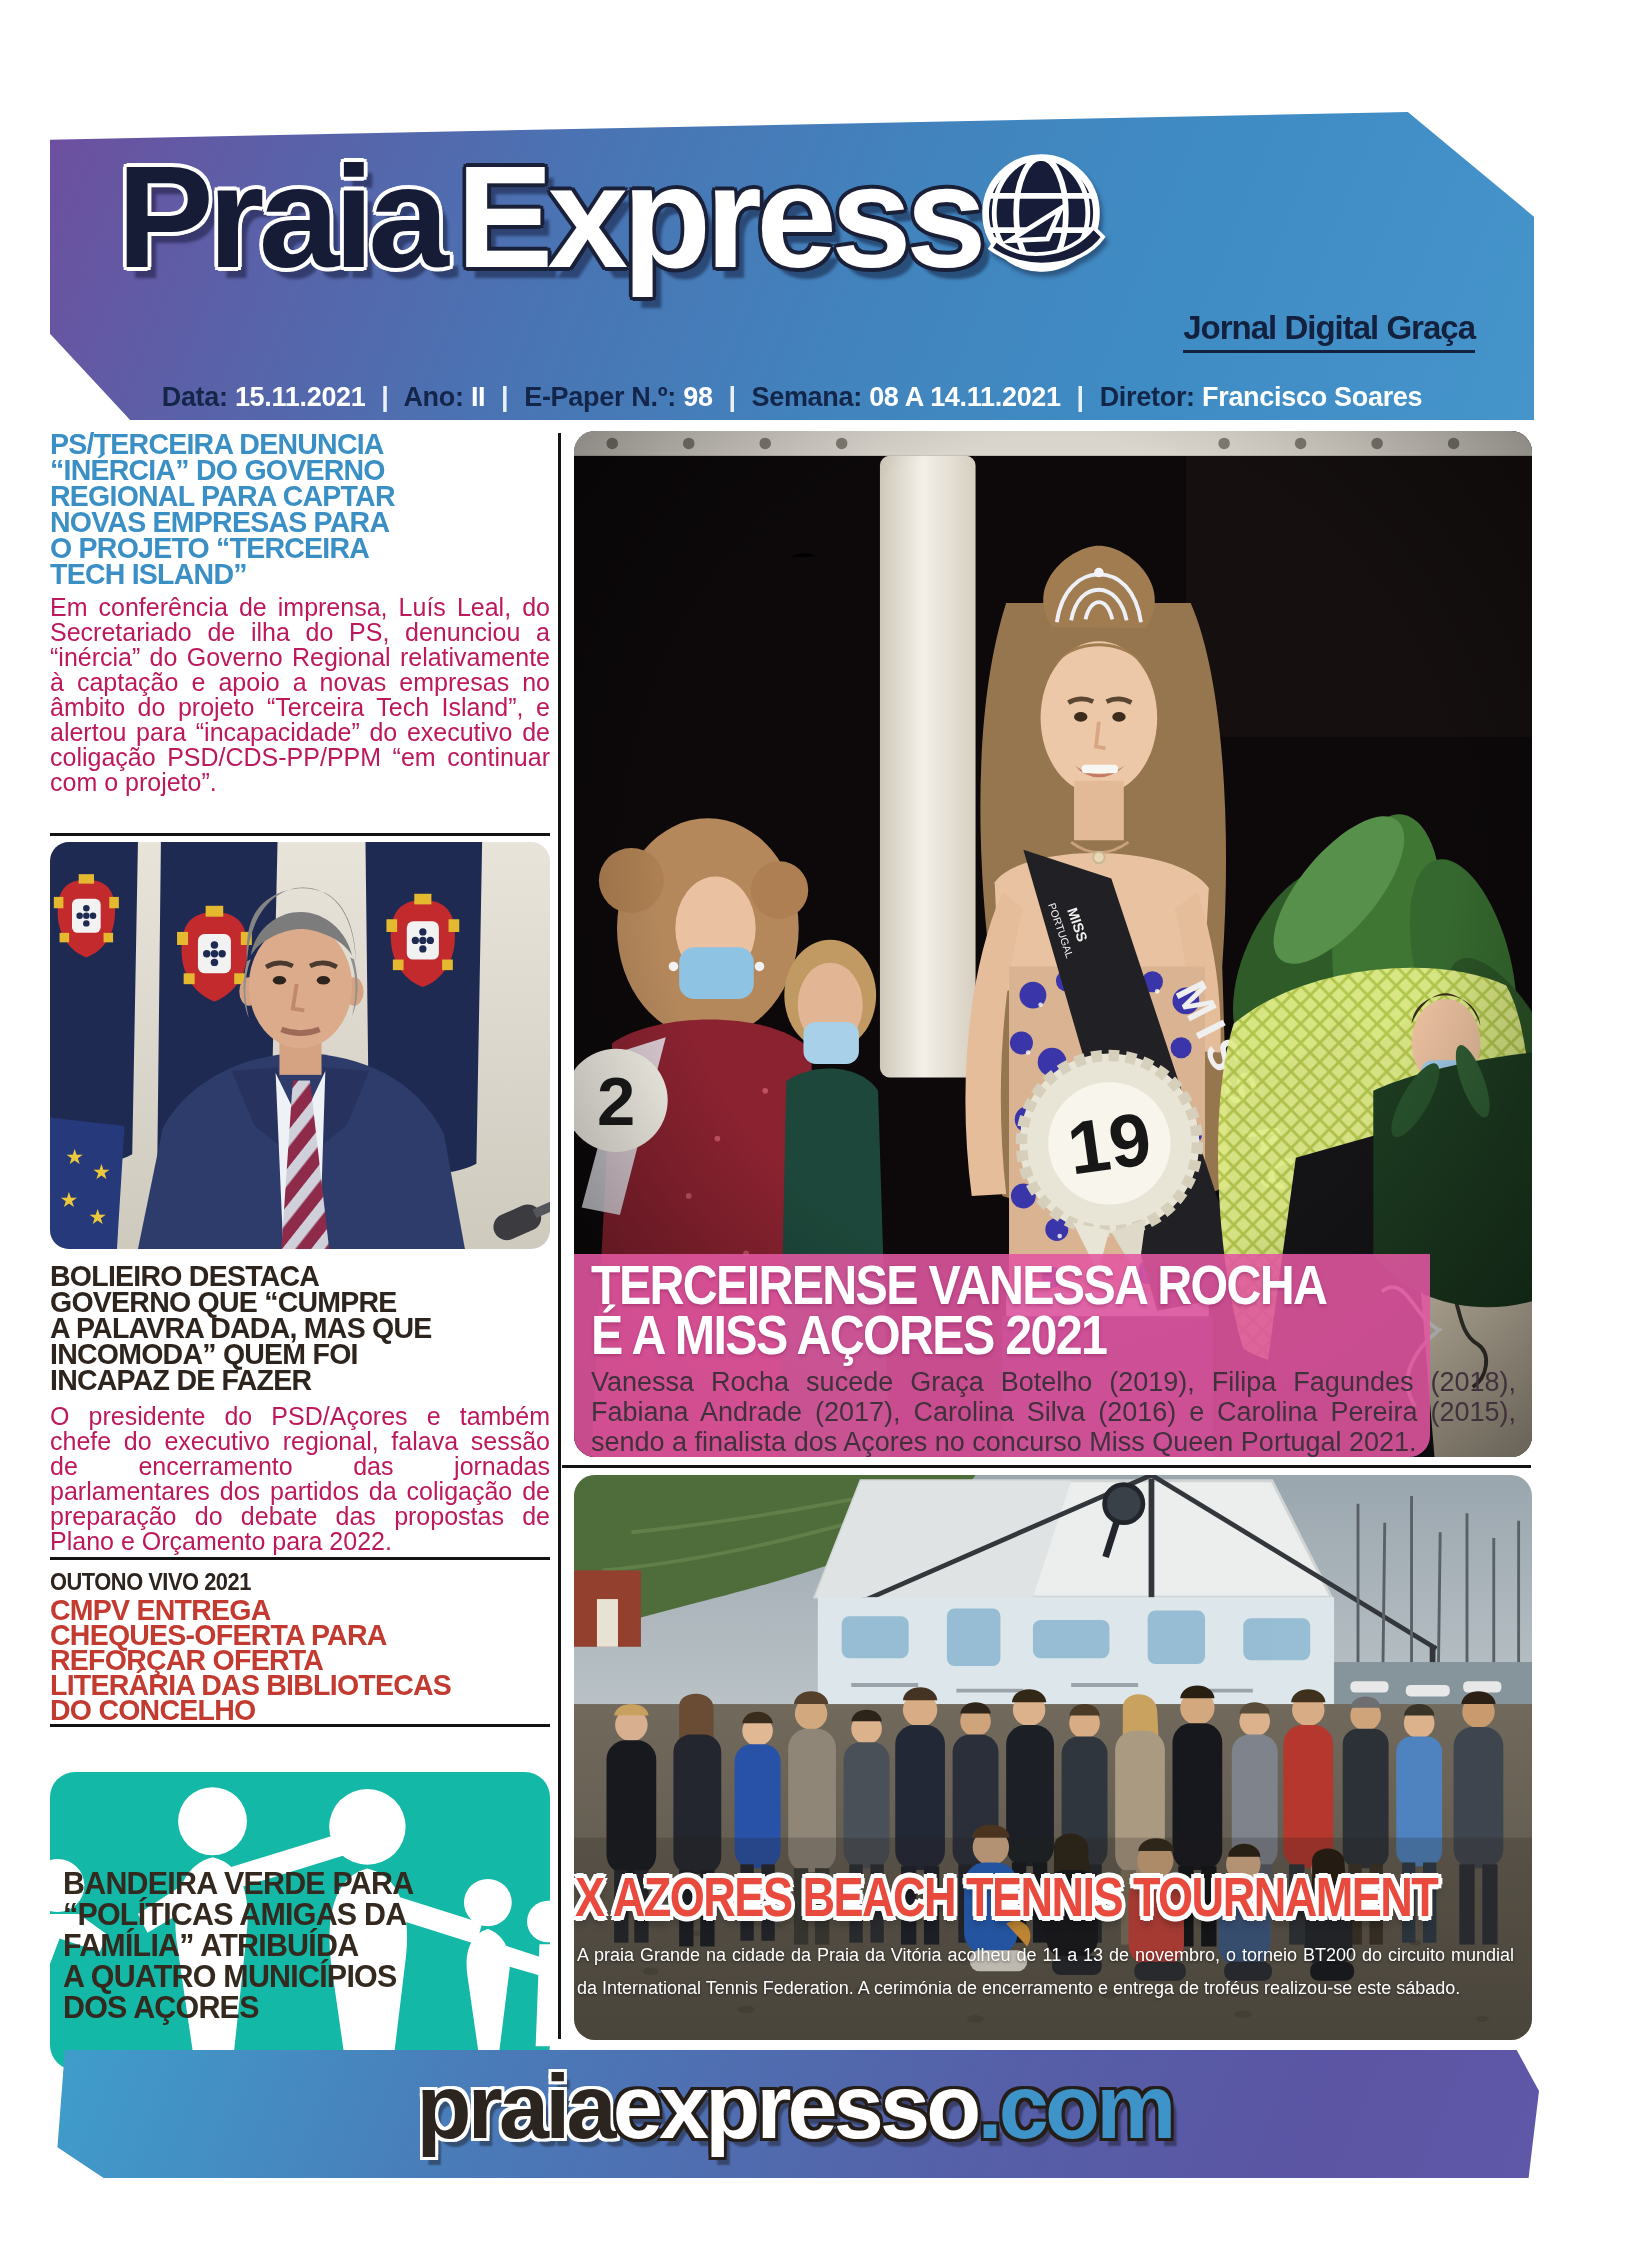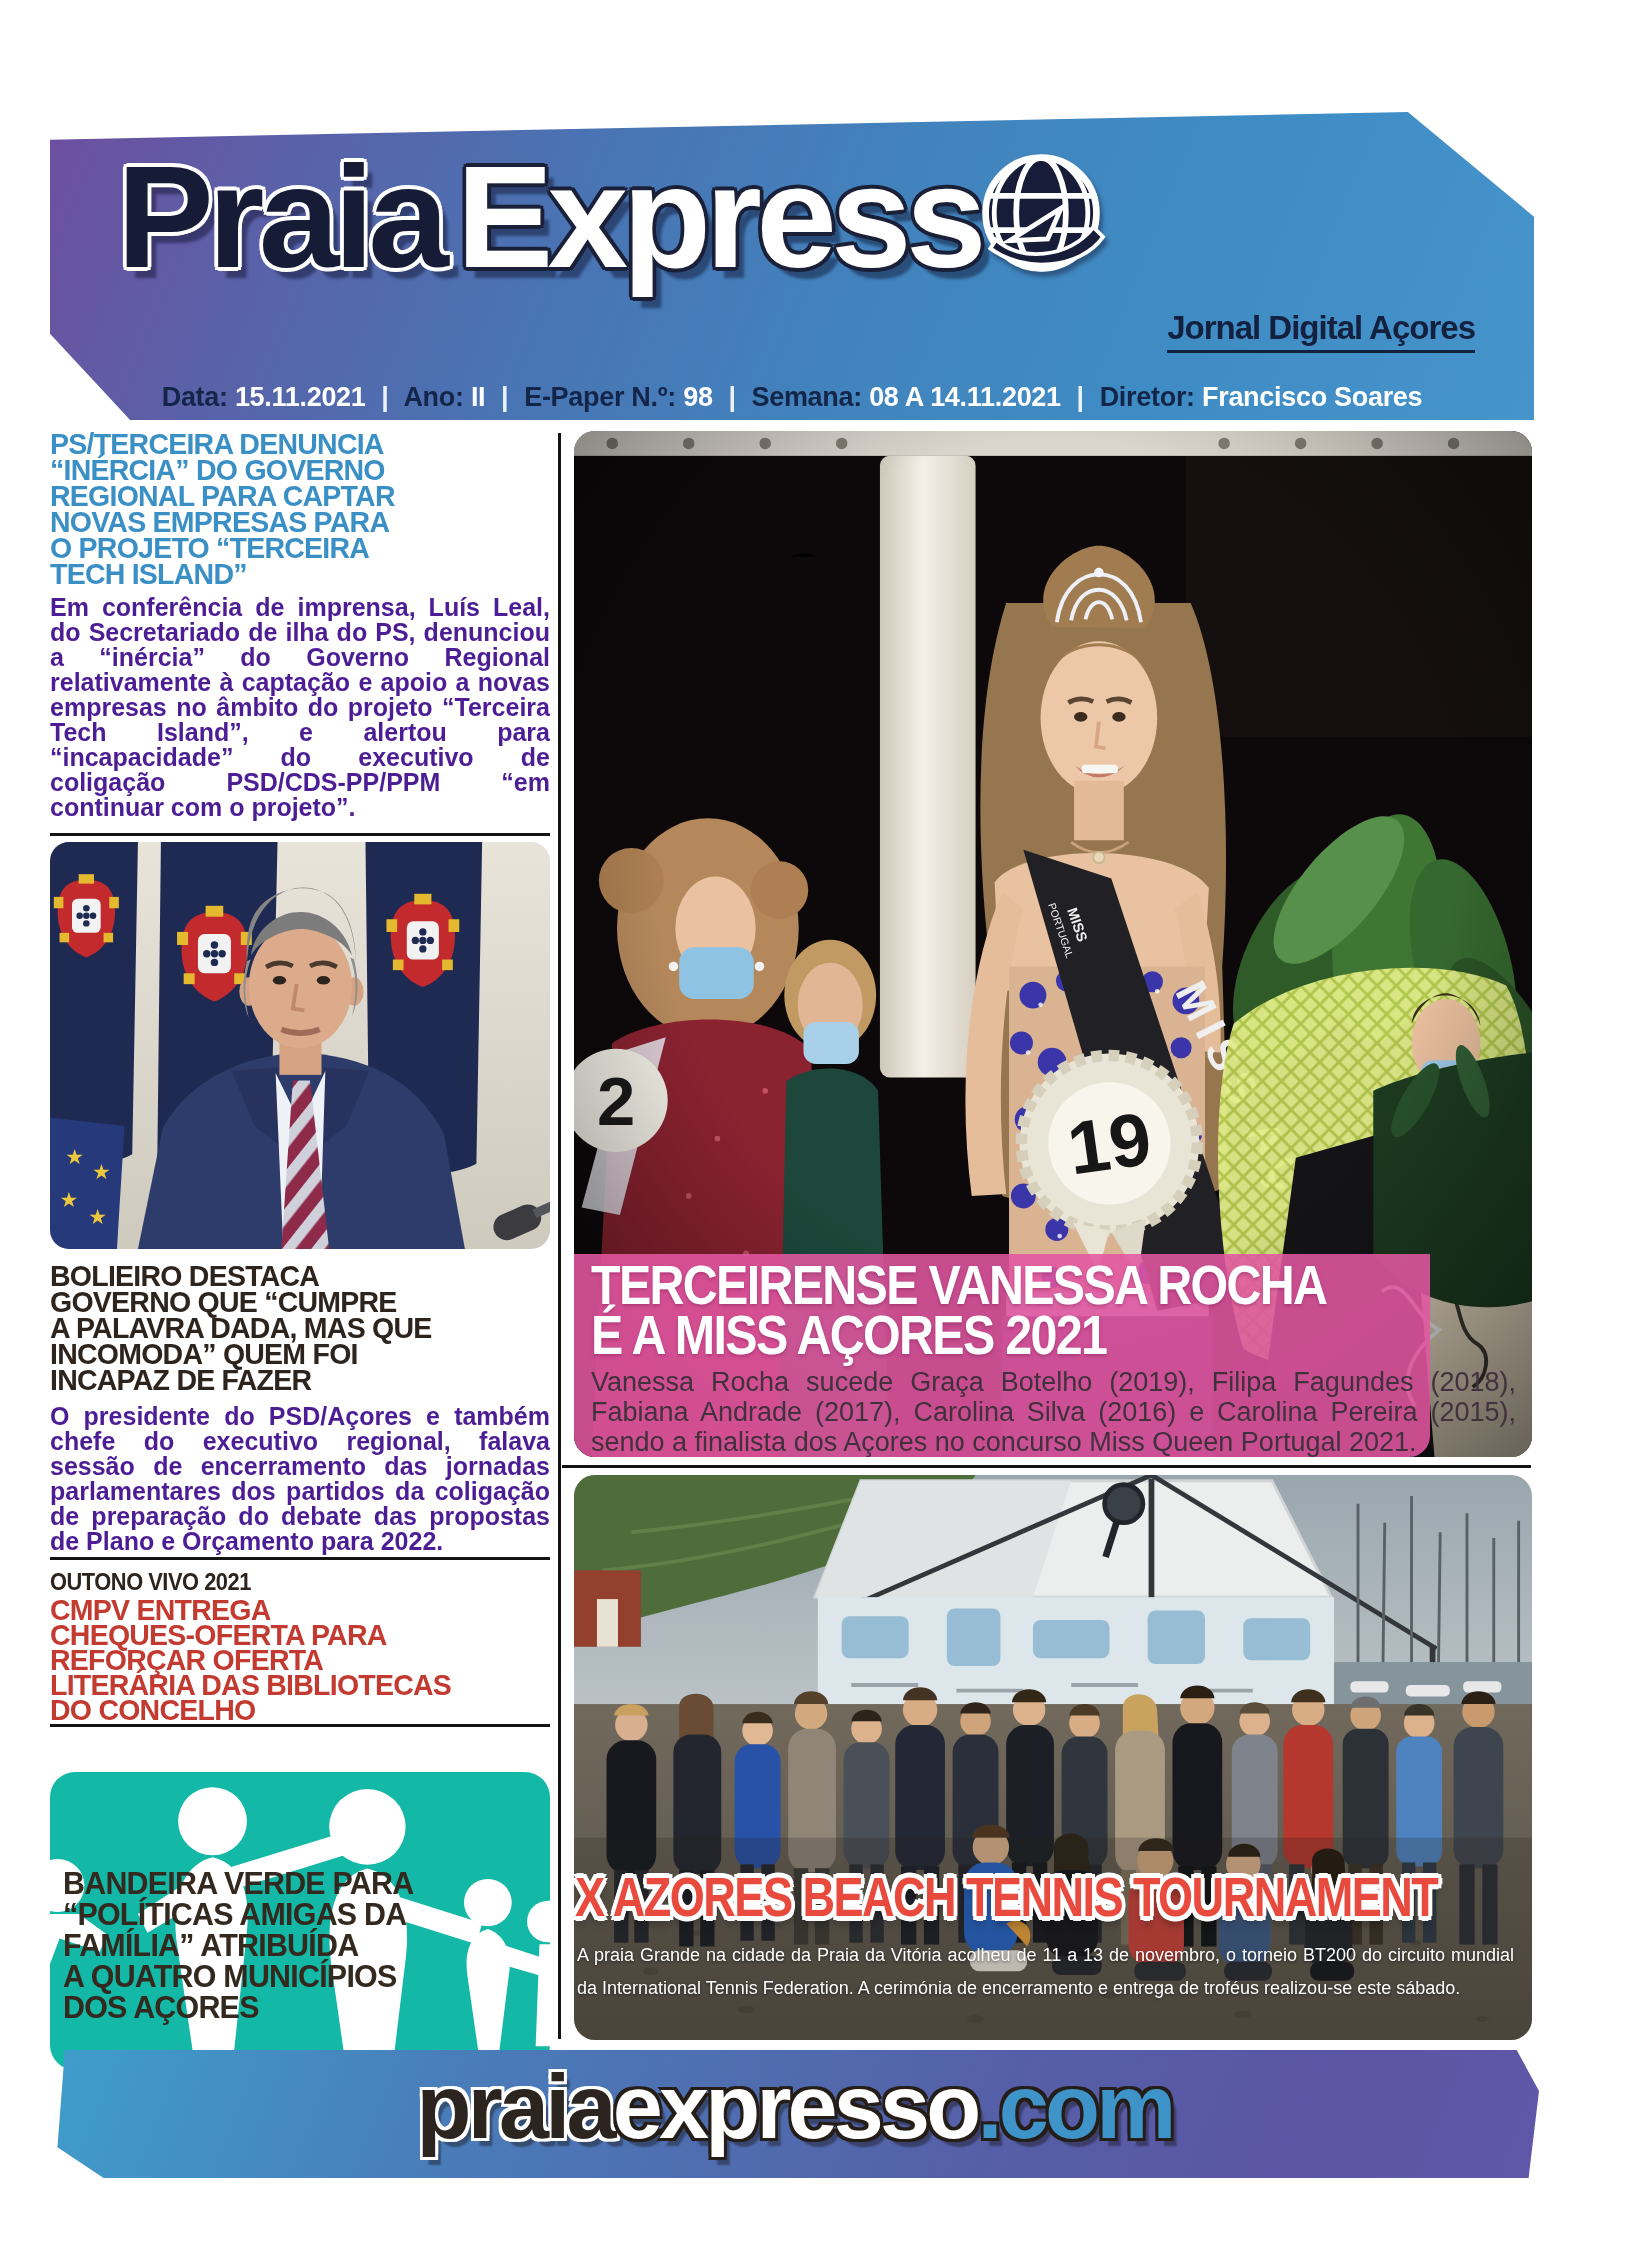--- a/index.html
+++ b/index.html
@@ -27,21 +27,21 @@
   .vsep{position:absolute;left:558px;top:413px;width:2.9px;height:1606px;background:#131313;}
   .rule{position:absolute;height:2.9px;background:#131313;}
 
   
   .lcol{position:absolute;left:50px;width:500px;}
   .headline{font-weight:bold;font-size:30px;line-height:26px;letter-spacing:-0.8px;
     white-space:pre-line;transform:scaleX(.95);transform-origin:left top;}
   .h-blue{color:#3a8fc5;} .h-dark{color:#2d241e;} .h-red{color:#c33a31;}
   .kicker{color:#2d241e;font-weight:bold;font-size:23px;letter-spacing:-0.5px;
     transform:scaleX(.95);transform-origin:left top;}
-  .body-text{color:#4c1d95;font-size:25px;line-height:25px;text-align:justify;font-weight:bold;}
+  .body-text{color:#be185d;font-size:25px;line-height:25px;text-align:justify;}
 
   .photo{position:absolute;overflow:hidden;}
   .photo svg{display:block;width:100%;height:100%;}
   .photo-flags{left:50px;top:822px;width:500px;height:407px;border-radius:19px;}
   .photo-miss{left:574px;top:411px;width:958px;height:1026px;border-radius:21px;}
   .photo-tennis{left:574px;top:1455px;width:958px;height:565px;border-radius:21px;}
 
   
   .miss-banner{position:absolute;left:574px;top:1234px;width:856px;height:203px;
     background:rgba(226,87,162,.88);border-radius:0 0 21px 21px;}
@@ -89,21 +89,21 @@
       <span class="logo-dark">Praia</span><span class="logo-light">Express</span><svg class="globe" width="129" height="129" viewBox="0 0 135 135">
         <circle cx="67" cy="67" r="58" fill="#171d38" stroke="#ffffff" stroke-width="7"></circle>
         <ellipse cx="67" cy="67" rx="26" ry="58" fill="none" stroke="#ffffff" stroke-width="6"></ellipse>
         <ellipse cx="67" cy="67" rx="49" ry="58" fill="none" stroke="#ffffff" stroke-width="5"></ellipse>
         <line x1="9" y1="49" x2="125" y2="49" stroke="#ffffff" stroke-width="6"></line>
         <line x1="9" y1="85" x2="125" y2="85" stroke="#ffffff" stroke-width="6"></line>
         <path d="M20,95 C45,118 95,115 122,82 L132,92 C108,126 48,130 14,104 Z" fill="#171d38" stroke="#ffffff" stroke-width="4"></path>
         <path d="M34,96 L88,62 L74,94 Z" fill="#171d38" stroke="#ffffff" stroke-width="5"></path>
       </svg>
     </div>
-    <div class="masthead-sub">Jornal Digital Açores</div>
+    <div class="masthead-sub">Jornal Digital Graça</div>
     <div class="dateline">
       <span class="dl-label">Data:</span>
       <span class="dl-value">15.11.2021</span>
       <span class="dl-sep">|</span>
       <span class="dl-label">Ano:</span>
       <span class="dl-value">II</span>
       <span class="dl-sep">|</span>
       <span class="dl-label">E-Paper N.º:</span>
       <span class="dl-value">98</span>
       <span class="dl-sep">|</span>

